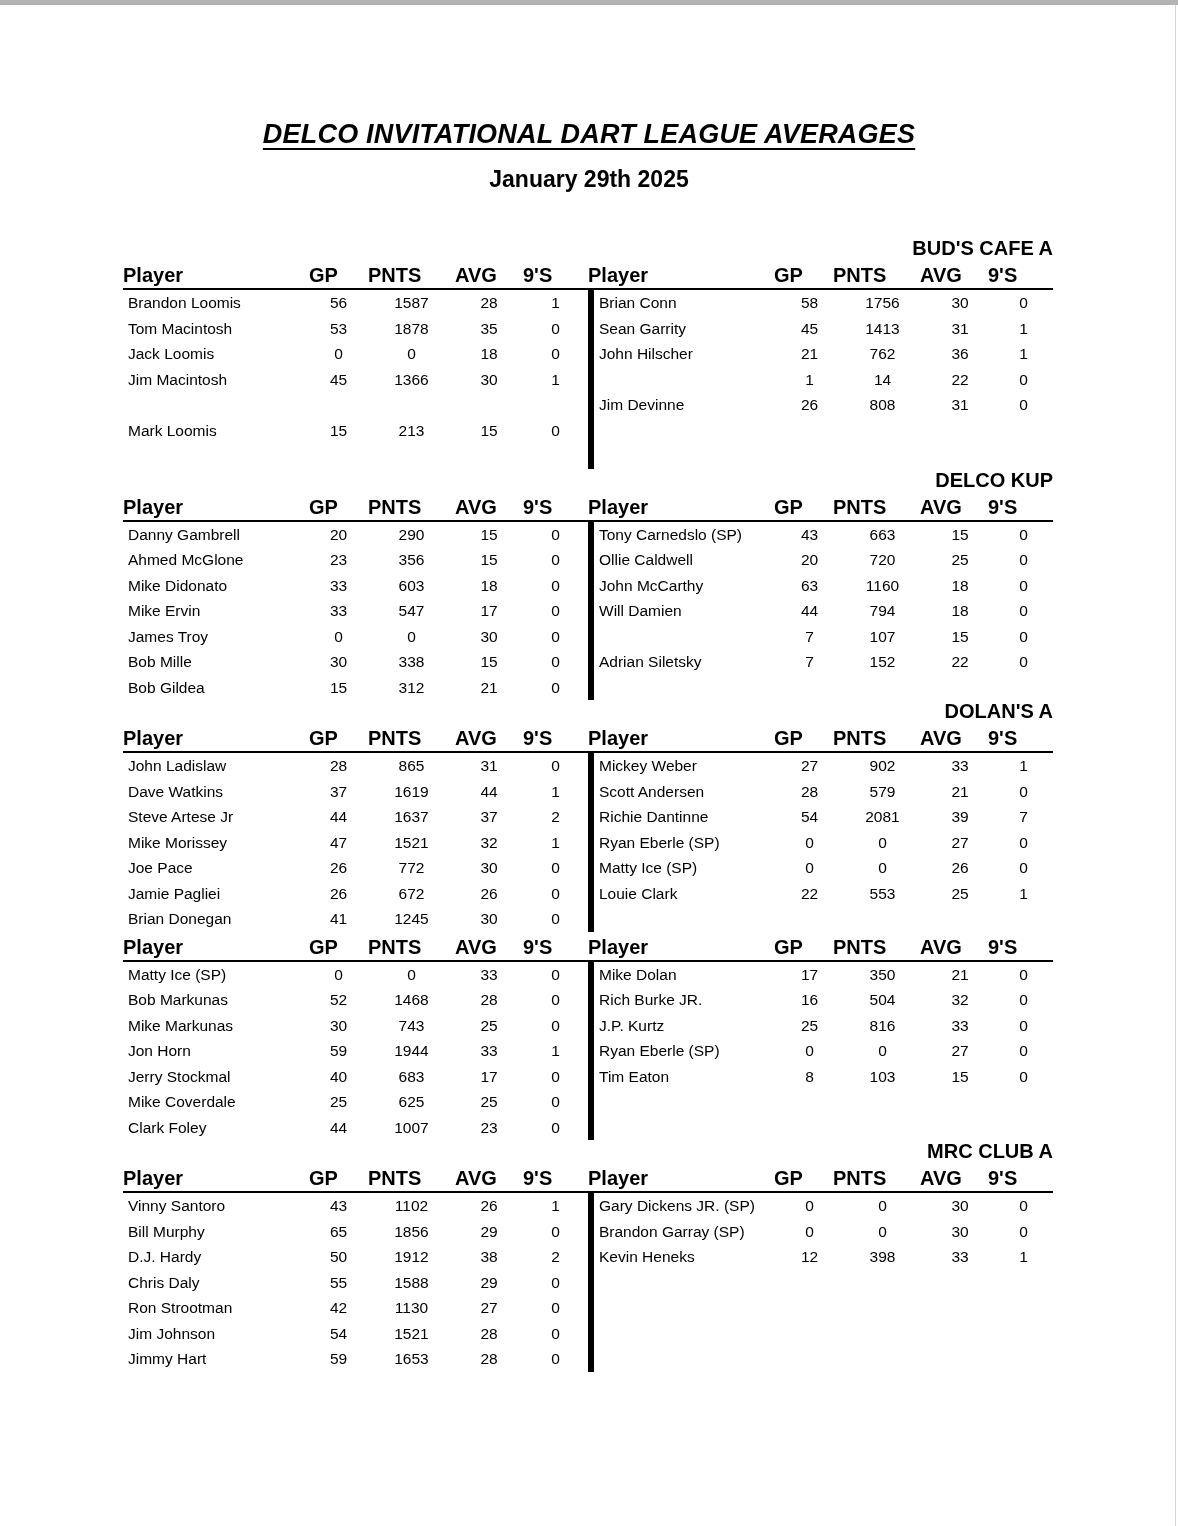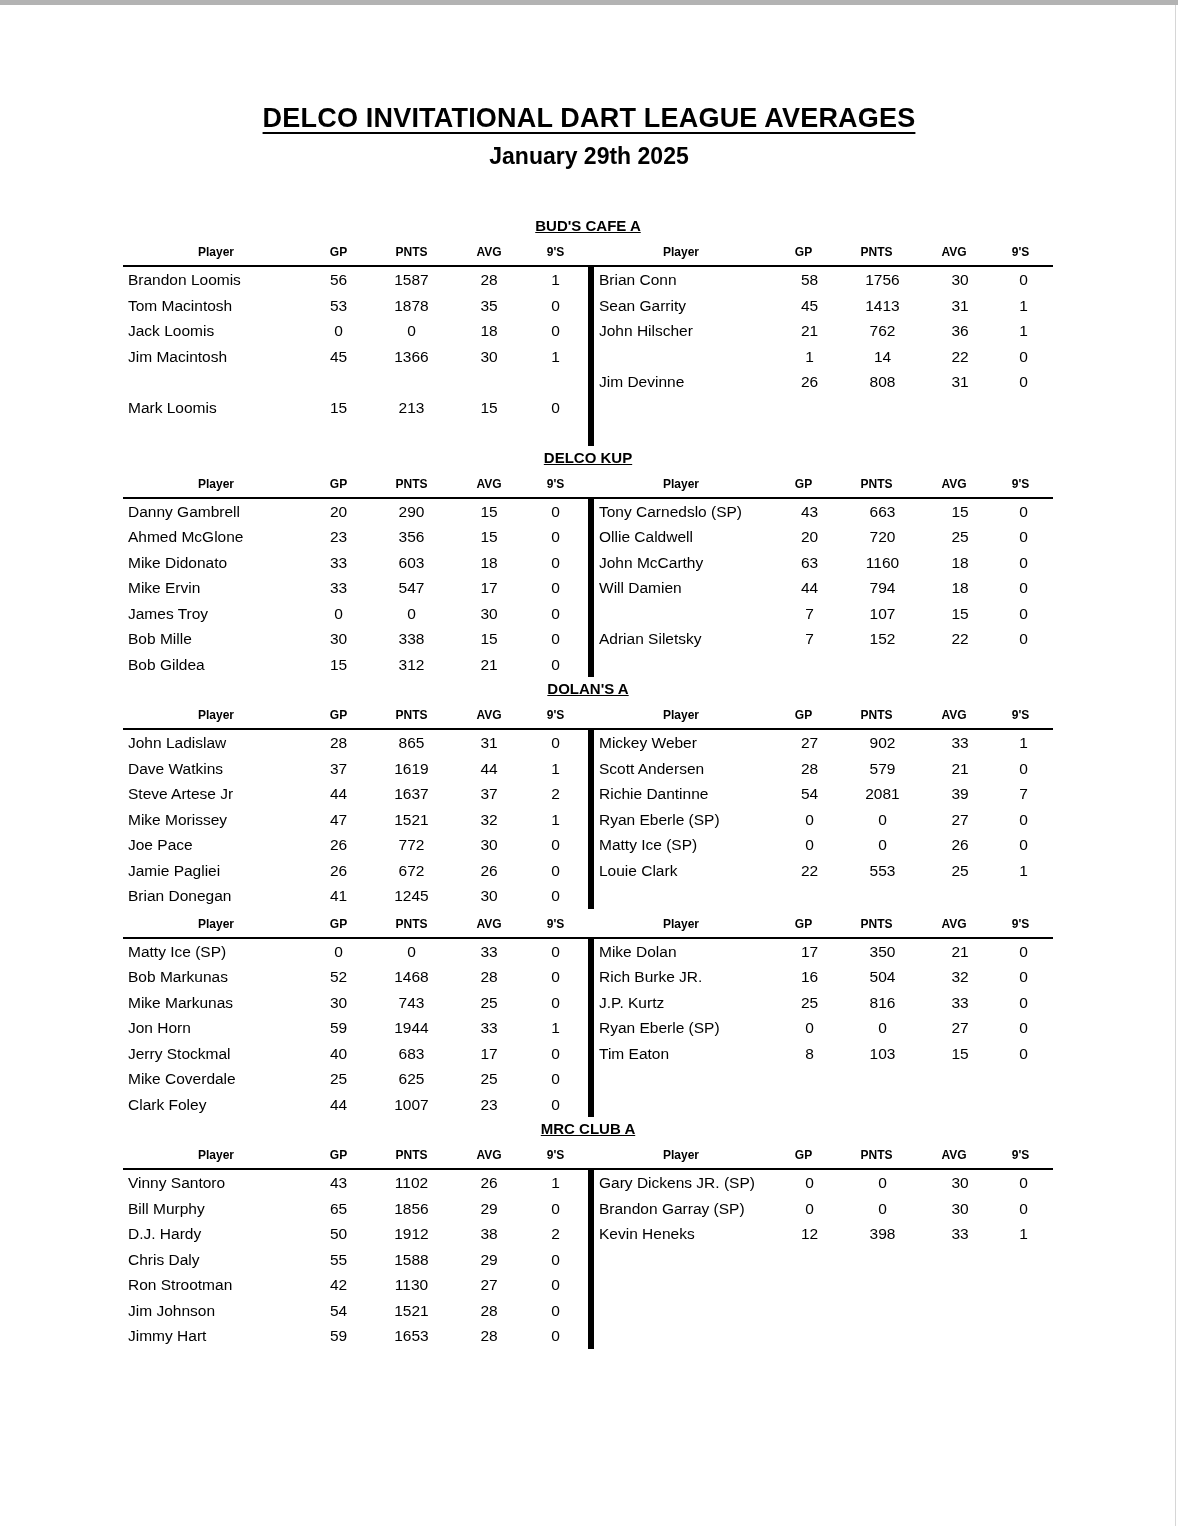--- a/index.html
+++ b/index.html
@@ -14,65 +14,65 @@
   .top-band {
     position: absolute; top: 0; left: 0;
     width: 100%; height: 5px;
     background: #b3b3b3;
   }
   .right-edge {
     position: absolute; top: 5px; right: 2px; bottom: 0;
     width: 1px; background: #d6d6d6;
   }
   .doc-title {
-    margin: 0;
+    margin: 16px;
     padding-top: 103px;
     text-align: center;
     font-size: 27px;
     font-weight: bold;
     letter-spacing: 0.2px;
     text-decoration: underline;
     text-decoration-thickness: 2px;
     text-underline-offset: 5px;
+    font-style: italic;
   }
   .doc-date {
     text-align: center;
     font-size: 23px;
     font-weight: bold;
     margin-top: 9px;
   }
   #sections { margin-top: 44px; }
   .league-section {
     margin-left: 123px;
     width: 930px;
   }
   .league-section + .league-section { }
   .section-title {
-    text-align: center;
-    font-size: 15px;
+    text-align: right;
+    font-size: 20px;
     font-weight: bold;
     height: 23px;
     line-height: 23px;
-    text-decoration: underline;
   }
   .tables { display: flex; }
   .half { width: 465px; }
   .row {
     display: grid;
     grid-template-columns: 186px 59px 87px 68px 1fr;
     height: 25.5px;
     line-height: 25.5px;
   }
   .row.hdr {
     height: 28px;
     line-height: 30px;
     border-bottom: 2px solid #000000;
     font-weight: bold;
   }
-  .row.hdr .cell { font-size: 12px; text-align: center; }
+  .row.hdr .cell { font-size: 20px; }
   .half.right .body {
     border-left: 6px solid #000000;
     box-sizing: border-box;
   }
   .cell {
     overflow: hidden;
     white-space: nowrap;
     font-size: 15.5px;
   }
   .cell.pname { text-align: left; padding-left: 5px; }

